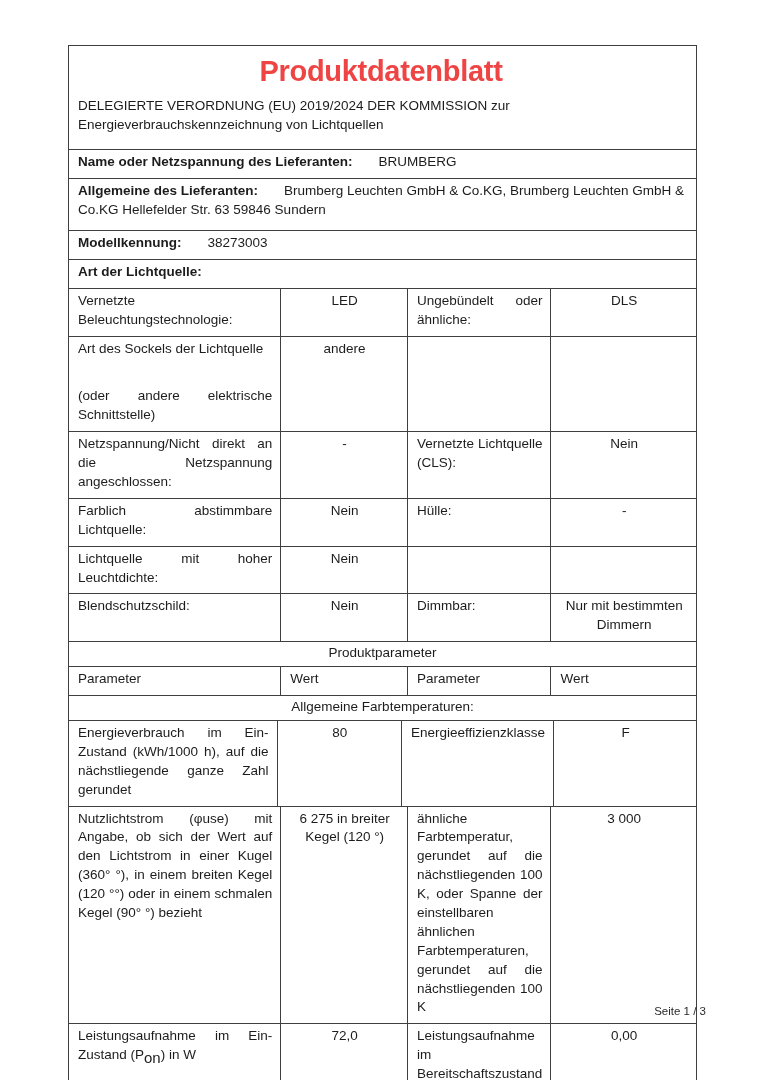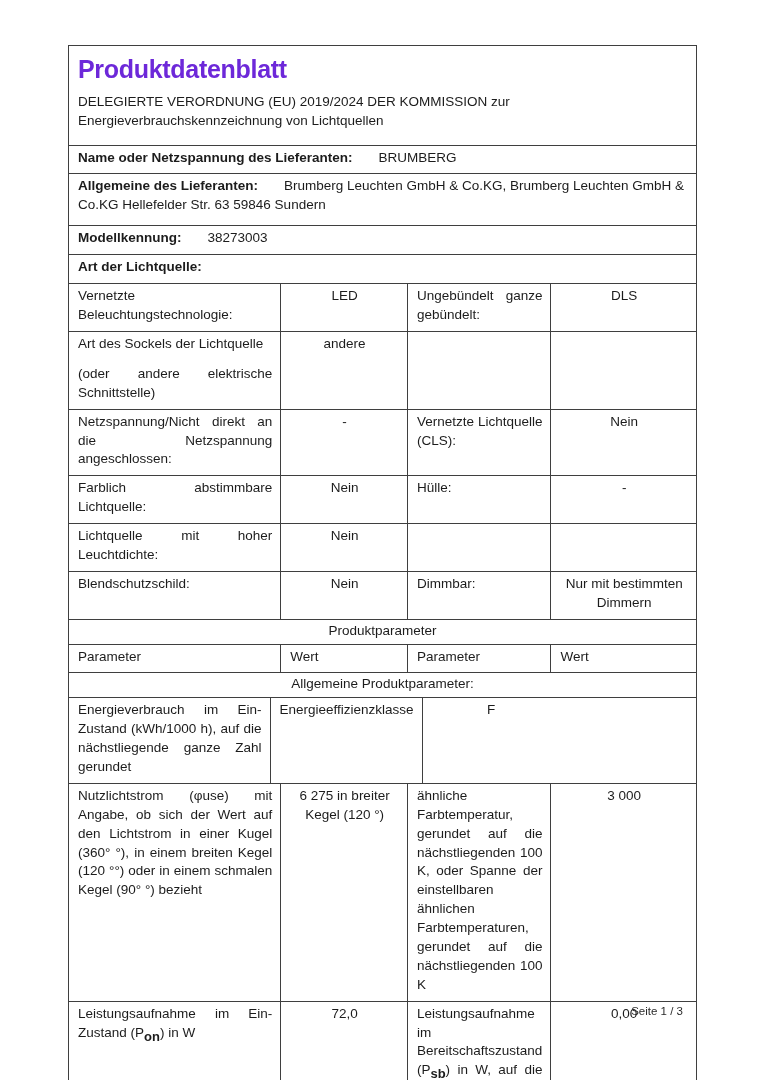--- a/index.html
+++ b/index.html
@@ -25,28 +25,28 @@
   }
   .c:last-child{border-right:none;}
   .param{text-align:justify;}
   .val{text-align:center;hyphens:auto;}
   .fullcell{padding:3px 10px 6px 9px;}
   .center-bold{text-align:center;font-weight:normal;padding:2px 10px 3px;}
   b,.b{font-weight:bold;}
   .lbl-val{margin-left:26px;font-weight:normal;text-align:center;}
   .title-block{padding:9px 12px 14px 9px;}
   h1{
-    margin:0 0 9px 0;font-size:25px;line-height:1.15;font-weight:bold;
-    color:#6d28d9;letter-spacing:-0.3px;
+    margin:0 0 9px 0;font-size:29px;line-height:1.15;font-weight:bold;
+    color:#ef4444;letter-spacing:-0.3px;text-align:center;
   }
   .subtitle{max-width:600px;}
-  .note-line{display:block;margin-top:11px;}
-  sub{font-size:13px;line-height:0;font-weight:bold;}
+  .note-line{display:block;margin-top:29px;}
+  sub{font-size:15px;line-height:0;}
   .footer{
-    position:absolute;top:1003px;right:81px;font-size:11.5px;color:#2a2a2a;
+    position:absolute;top:1003px;right:58px;font-size:11.5px;color:#2a2a2a;
   }
 </style>
 </head>
 <body>
 
 <div class="doc">
 
   <div class="row full" style="min-height:88px">
     <div class="title-block">
       <h1>Produktdatenblatt</h1>
@@ -72,21 +72,21 @@
     </div>
   </div>
 
   <div class="row full" style="min-height:26px">
     <div class="fullcell b">Art der Lichtquelle:</div>
   </div>
 
   <div class="row" style="min-height:40px">
     <div class="c param">Vernetzte Beleuchtungstechnologie:</div>
     <div class="c val">LED</div>
-    <div class="c param">Ungebündelt ganze gebündelt:</div>
+    <div class="c param">Ungebündelt oder ähnliche:</div>
     <div class="c val">DLS</div>
   </div>
 
   <div class="row" style="min-height:62px">
     <div class="c param">
       <span>Art des Sockels der Lichtquelle</span>
       <span class="note-line">(oder andere elektrische Schnittstelle)</span>
     </div>
     <div class="c val">andere</div>
     <div class="c param"></div>
@@ -126,25 +126,26 @@
   </div>
 
   <div class="row" style="min-height:22px">
     <div class="c">Parameter</div>
     <div class="c">Wert</div>
     <div class="c">Parameter</div>
     <div class="c">Wert</div>
   </div>
 
   <div class="row full" style="min-height:22px">
-    <div class="center-bold">Allgemeine Produktparameter:</div>
+    <div class="center-bold">Allgemeine Farbtemperaturen:</div>
   </div>
 
   <div class="row" style="min-height:76px">
     <div class="c param">Energieverbrauch im Ein-Zustand (kWh/1000 h), auf die nächstliegende ganze Zahl gerundet</div>
+    <div class="c val">80</div>
     <div class="c param">Energieeffizienzklasse</div>
     <div class="c val">F</div>
   </div>
 
   <div class="row" style="min-height:188px">
     <div class="c param">Nutzlichtstrom (φuse) mit Angabe, ob sich der Wert auf den Lichtstrom in einer Kugel (360° °), in einem breiten Kegel (120 °°) oder in einem schmalen Kegel (90° °) bezieht</div>
     <div class="c val">6 275 in breiter Kegel (120 °)</div>
     <div class="c param">ähnliche Farbtemperatur, gerundet auf die nächstliegenden 100 K, oder Spanne der einstellbaren ähnlichen Farbtemperaturen, gerundet auf die nächstliegenden 100 K</div>
     <div class="c val">3 000</div>
   </div>

